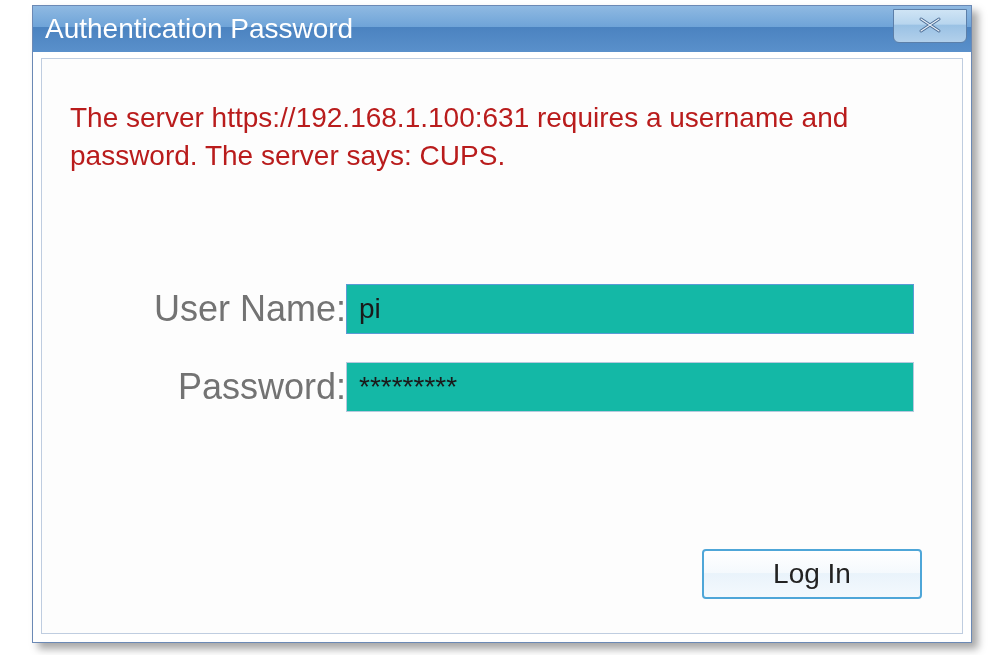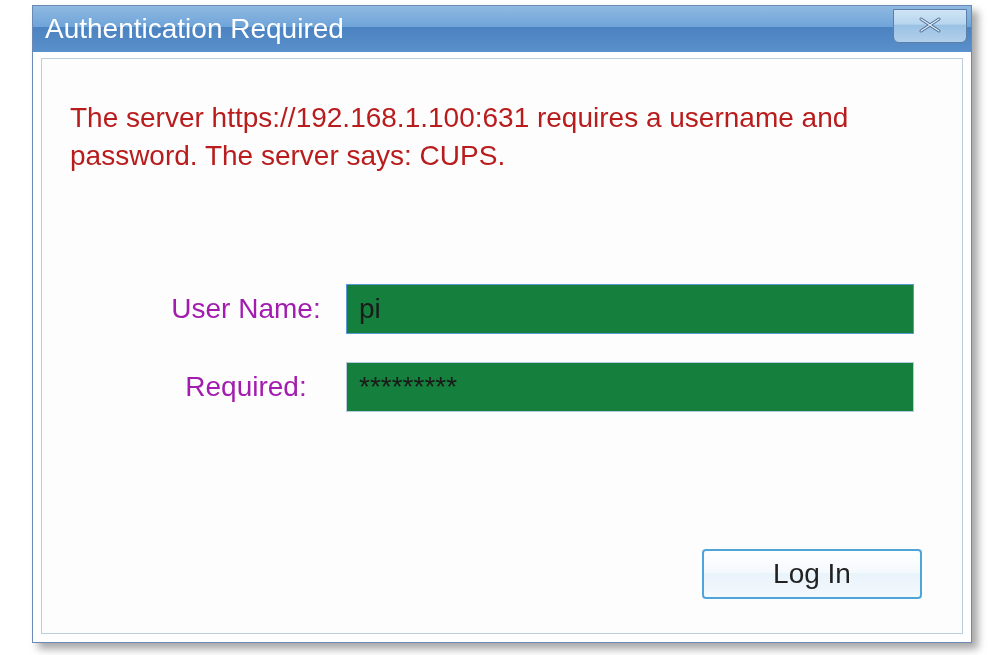--- a/index.html
+++ b/index.html
@@ -88,29 +88,29 @@
       top: 225px;
       right: 48px;
     }
     .form-row {
       display: flex;
       align-items: center;
       margin-bottom: 28px;
     }
     .form-label {
       width: 200px;
-      font-size: 28px;
-      color: #a21caf;
-      text-align: center;
+      font-size: 36px;
+      color: #737373;
+      text-align: right;
     }
     .form-input {
       flex: 1;
       height: 50px;
       border: 1px solid #b6c9de;
-      background: #15803d;
+      background: #14b8a6;
       font-size: 28px;
       padding: 12px 12px;
       color: #1a1a1a;
       font-family: inherit;
     }
     .form-input.focus {
       border: 1px solid #5a9bd5;
       outline: none;
     }
     .button-row {
@@ -133,41 +133,41 @@
     .btn.primary {
       border: 2px solid #4ea6d8;
       background: linear-gradient(to bottom, #ffffff 0%, #f4f9fd 48%, #e9f3fb 49%, #f4f9fd 100%);
     }
   </style>
 </head>
 <body>
 
 <div class="dialog-wrapper">
   <div class="titlebar">
-    <span class="title-text">Authentication Required</span>
+    <span class="title-text">Authentication Password</span>
     <div class="close-btn">
       <span>
         <svg viewBox="0 0 30 20">
           <path d="M6 4 L24 16 M6 16 L24 4" stroke="#4a6a93" stroke-width="3" stroke-linecap="round" fill="none"></path>
           <path d="M6 4 L24 16 M6 16 L24 4" stroke="#e8f0f8" stroke-width="1.2" stroke-linecap="round" fill="none"></path>
         </svg>
       </span>
     </div>
   </div>
 
   <div class="client-area">
     <div class="message">The server https://192.168.1.100:631 requires a username and password. The server says: CUPS.</div>
 
     <div class="form-area">
       <div class="form-row">
         <div class="form-label">User Name:</div>
         <input type="text" class="form-input focus" value="pi" style="">
       </div>
       <div class="form-row">
-        <div class="form-label">Required:</div>
+        <div class="form-label">Password:</div>
         <input type="text" class="form-input" value="*********" style="">
       </div>
     </div>
 
     <div class="button-row">
       <button class="btn primary">Log In</button>
     </div>
   </div>
 </div>
 

